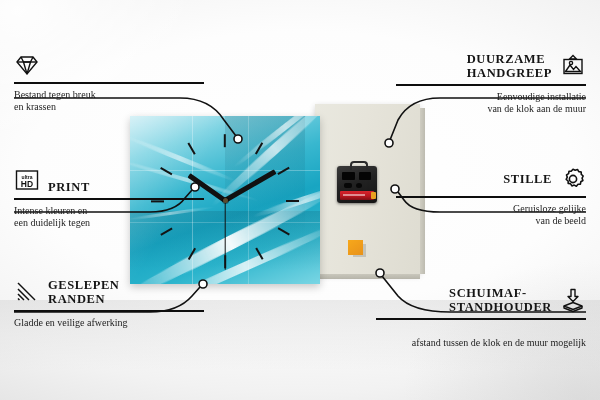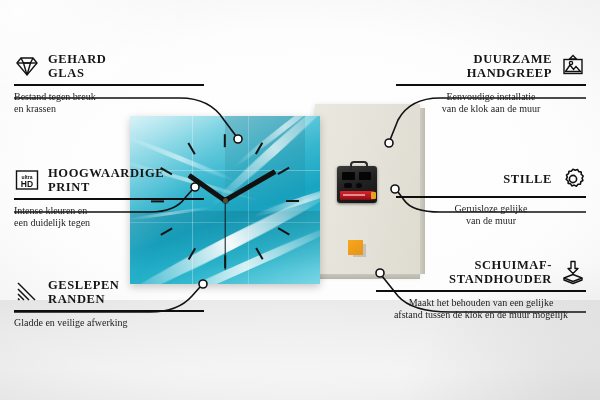--- a/index.html
+++ b/index.html
@@ -113,27 +113,27 @@
 
   
   .callout{position:absolute;width:190px;}
   .callout .head{display:flex;align-items:center;gap:8px;}
   .callout.right .head{justify-content:flex-end;}
   .callout .title{
     font-family:"Liberation Serif", serif;
     font-weight:bold;font-size:12.5px;letter-spacing:.6px;color:#151515;line-height:14px;
     text-transform:uppercase;
   }
-  .callout.right .title{text-align:right;}
+  .callout.right .title{}
   .callout .rule{height:1.6px;background:#0e0e0e;margin:4px 0 5px 0;}
   .callout .desc{
     font-family:"Liberation Serif", serif;
     font-size:10px;line-height:12.5px;color:#1d1d1d;
   }
-  .callout.right .desc{text-align:center;}
+  .callout.right .desc{text-align:right;}
   .ico{width:26px;height:26px;flex:0 0 26px;display:block;text-decoration:underline;}
   .ico svg{display:block;width:26px;height:26px;}
 
   svg.connectors{position:absolute;left:0;top:0;width:600px;height:400px;pointer-events:none;}
   .cline{fill:none;stroke:#111;stroke-width:1.6;}
   .cdot{fill:#ffffff;stroke:#111;stroke-width:1.6;}
 </style>
 </head>
 <body>
 
@@ -224,43 +224,39 @@
         <svg viewBox="0 0 26 26">
             <g fill="none" stroke="#111" stroke-width="1.4">
           <path d="M3 10 L7 5 H19 L23 10 L13 22 Z"></path>
           <path d="M3 10 H23"></path>
               <path d="M7 5 L9.5 10 L13 22"></path>
               <path d="M19 5 L16.5 10 L13 22"></path>
           <path d="M9.5 10 H16.5"></path>
             </g>
           </svg>
       </span>
-      <span class="title">
-        <span>GEHARD</span><br>
-        <span>GLAS</span>
-      </span>
     </div>
     <div class="rule"></div>
     <div class="desc">
       <span>Bestand tegen breuk</span><br>
       <span>en krassen</span>
     </div>
   </div>
 
   <div class="callout left" style="left:14px;top:166px;">
     <div class="head">
       <span class="ico">
         <svg viewBox="0 0 26 26">
           <rect x="2.5" y="4" width="21" height="18" fill="none" stroke="#111" stroke-width="1.4"></rect>
           <text x="13" y="11.5" font-family="Liberation Sans, sans-serif" font-size="5" font-weight="bold" fill="#111" text-anchor="middle">ultra</text>
           <text x="13" y="19.5" font-family="Liberation Sans, sans-serif" font-size="8.5" font-weight="bold" fill="#111" text-anchor="middle">HD</text>
         </svg>
       </span>
       <span class="title">
-        <span>HOOGWAARDIGE</span><br>
+        <br>
         <span>PRINT</span>
       </span>
     </div>
     <div class="rule"></div>
     <div class="desc">
       <span>Intense kleuren en</span><br>
       <span>een duidelijk tegen</span>
     </div>
   </div>
 
@@ -321,40 +317,40 @@
             <g fill="none" stroke="#111" stroke-width="1.6" stroke-linejoin="round">
           <path d="M13 3.2 l2.2 1.1 2.3-.8 1.3 2.1 2.4.4 .1 2.4 1.9 1.6 -1.1 2.2 .8 2.3 -2.1 1.3 -.4 2.4 -2.4 .1 -1.6 1.9 -2.2-1.1 -2.3 .8 -1.3-2.1 -2.4-.4 -.1-2.4 -1.9-1.6 1.1-2.2 -.8-2.3 2.1-1.3 .4-2.4 2.4-.1Z"></path>
           <circle cx="13" cy="13" r="3.6"></circle>
         </g>
           </svg>
       </span>
     </div>
     <div class="rule"></div>
     <div class="desc">
       <span>Geruisloze gelijke</span><br>
-      <span>van de muur</span>
-    </div>
-  </div>
-
-  <div class="callout right" style="left:376px;top:258px;width:210px;">
+      <span>van de beeld</span>
+    </div>
+  </div>
+
+  <div class="callout right" style="left:376px;top:286px;width:210px;">
     <div class="head">
       <span class="title">
         <span>SCHUIMAF-</span><br>
         <span>STANDHOUDER</span>
       </span>
       <span class="ico">
         <svg viewBox="0 0 26 26">
             <g fill="none" stroke="#111" stroke-width="1.4" stroke-linejoin="round">
           <path d="M11 2.5 h4 v7 h3 l-5 5 -5 -5 h3 Z"></path>
           <path d="M13 15.5 L4 19 l9 3.5 9 -3.5 Z"></path>
           <path d="M4 19 v2 l9 3.5 9 -3.5 v-2"></path>
         </g>
           </svg>
       </span>
     </div>
     <div class="rule"></div>
     <div class="desc">
-      <span>Maakt het behouden van een gelijke</span><br>
+      <br>
       <span>afstand tussen de klok en de muur mogelijk</span>
     </div>
   </div>
 
 </div>
 
 </body></html>

